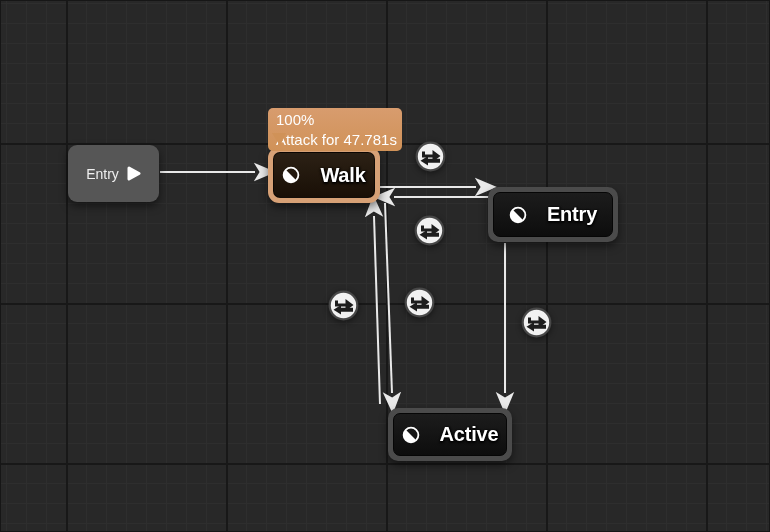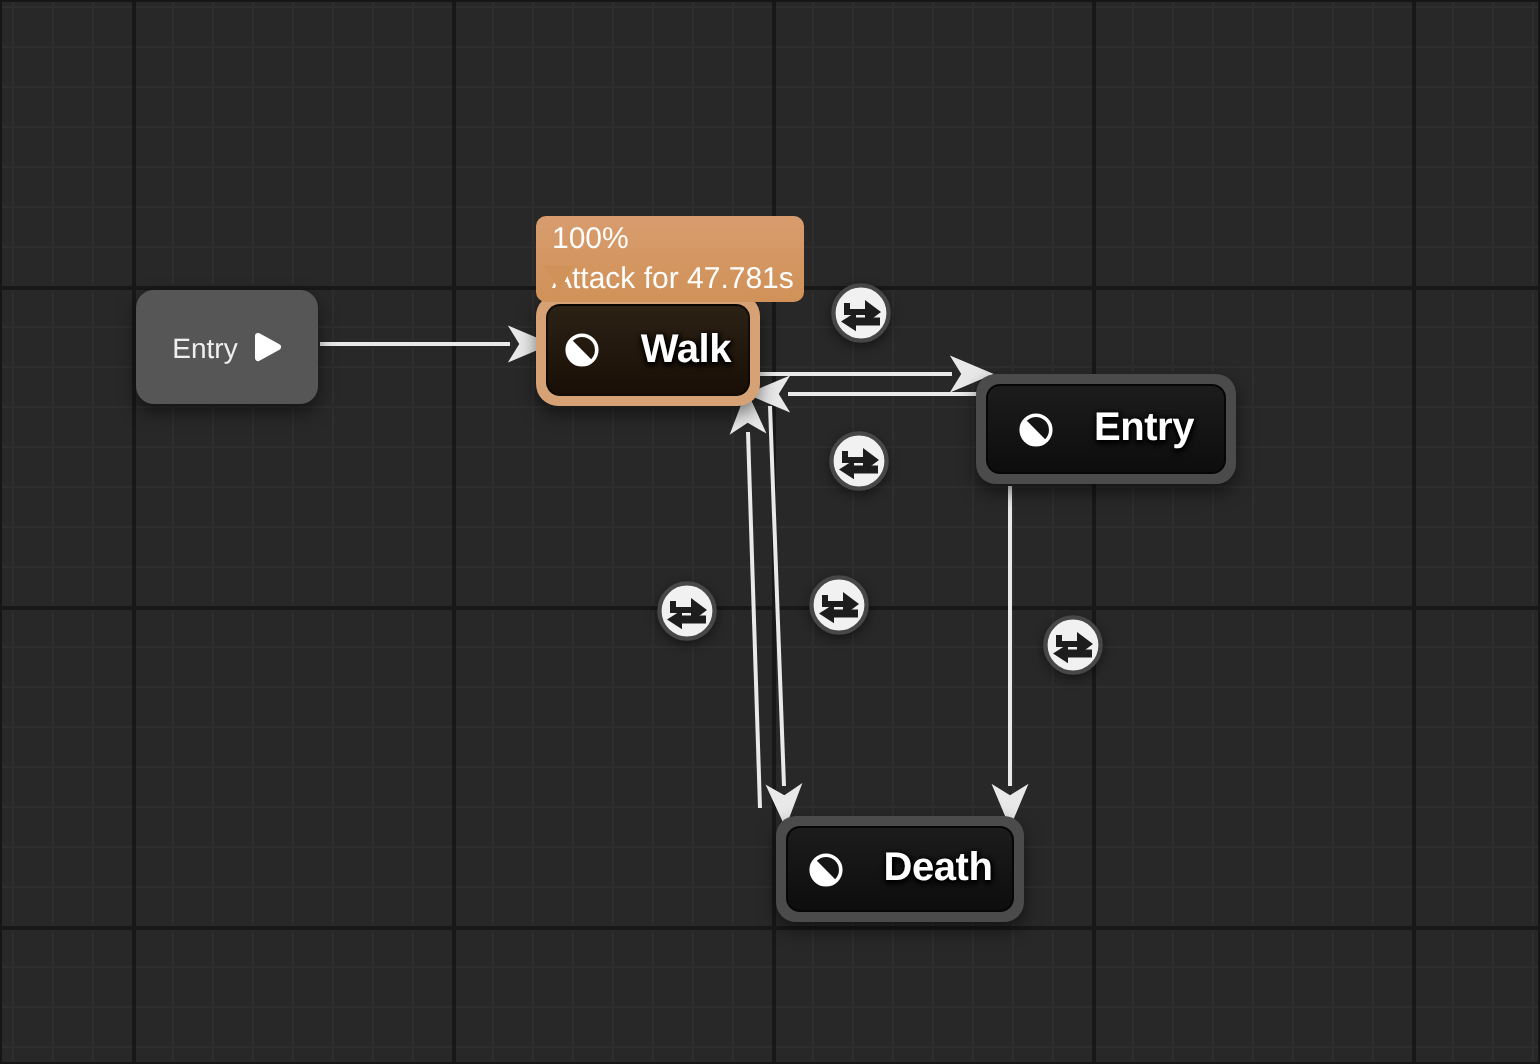--- a/index.html
+++ b/index.html
@@ -135,21 +135,21 @@
       <span class="state-label">Entry</span>
     </div>
   </div>
 
   <div class="node state-node node-death">
     <div class="inner">
       <svg class="state-icon" width="18" height="18" viewBox="0 0 20 20">
         <circle cx="10" cy="10" r="8.2" fill="none" stroke="#fff" stroke-width="2"></circle>
         <path d="M4.2 4.2 A8.2 8.2 0 0 0 15.8 15.8 Z" fill="#fff"></path>
       </svg>
-      <span class="state-label">Death</span>
+      <span class="state-label">Active</span>
     </div>
   </div>
 
   <div class="tooltip">
     <div>100%</div>
     <div>Attack for 47.781s</div>
   </div>
   <div class="tooltip-tail"></div>
 
   <div class="transition-icon t-a">

